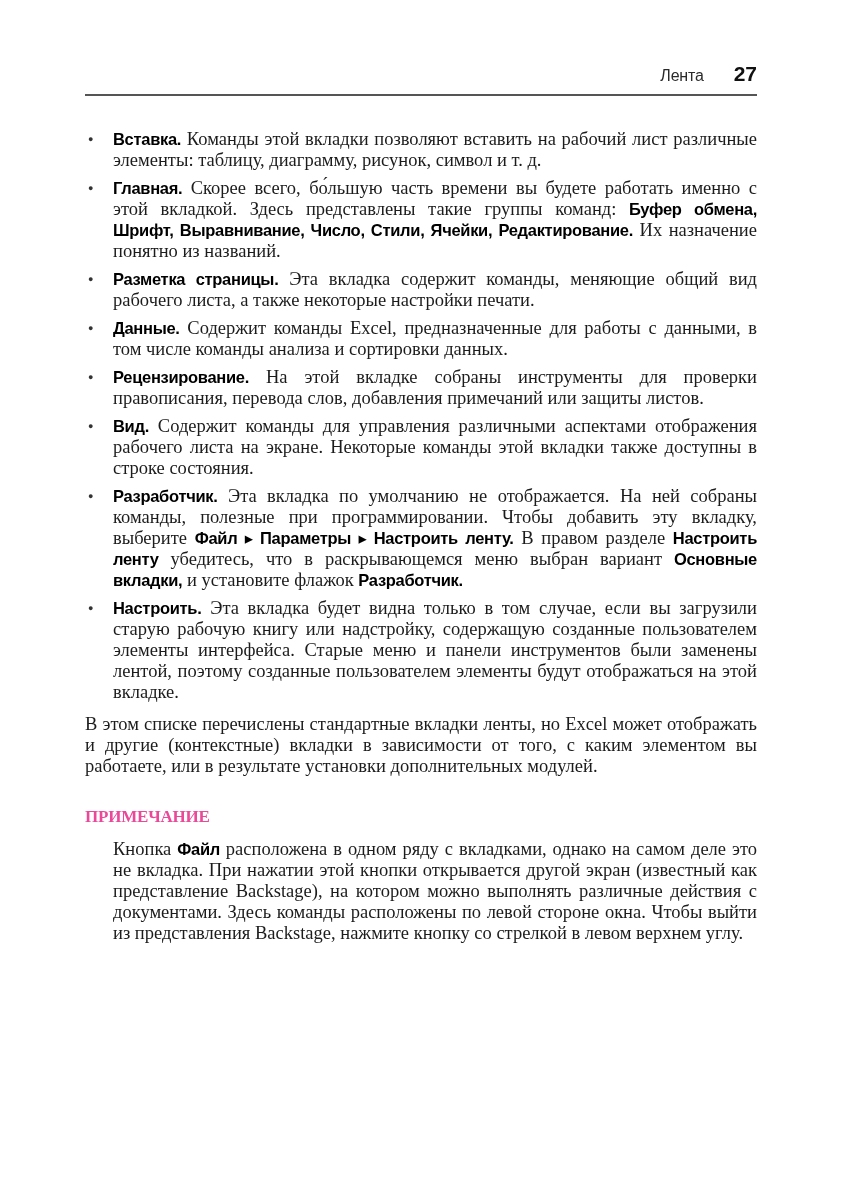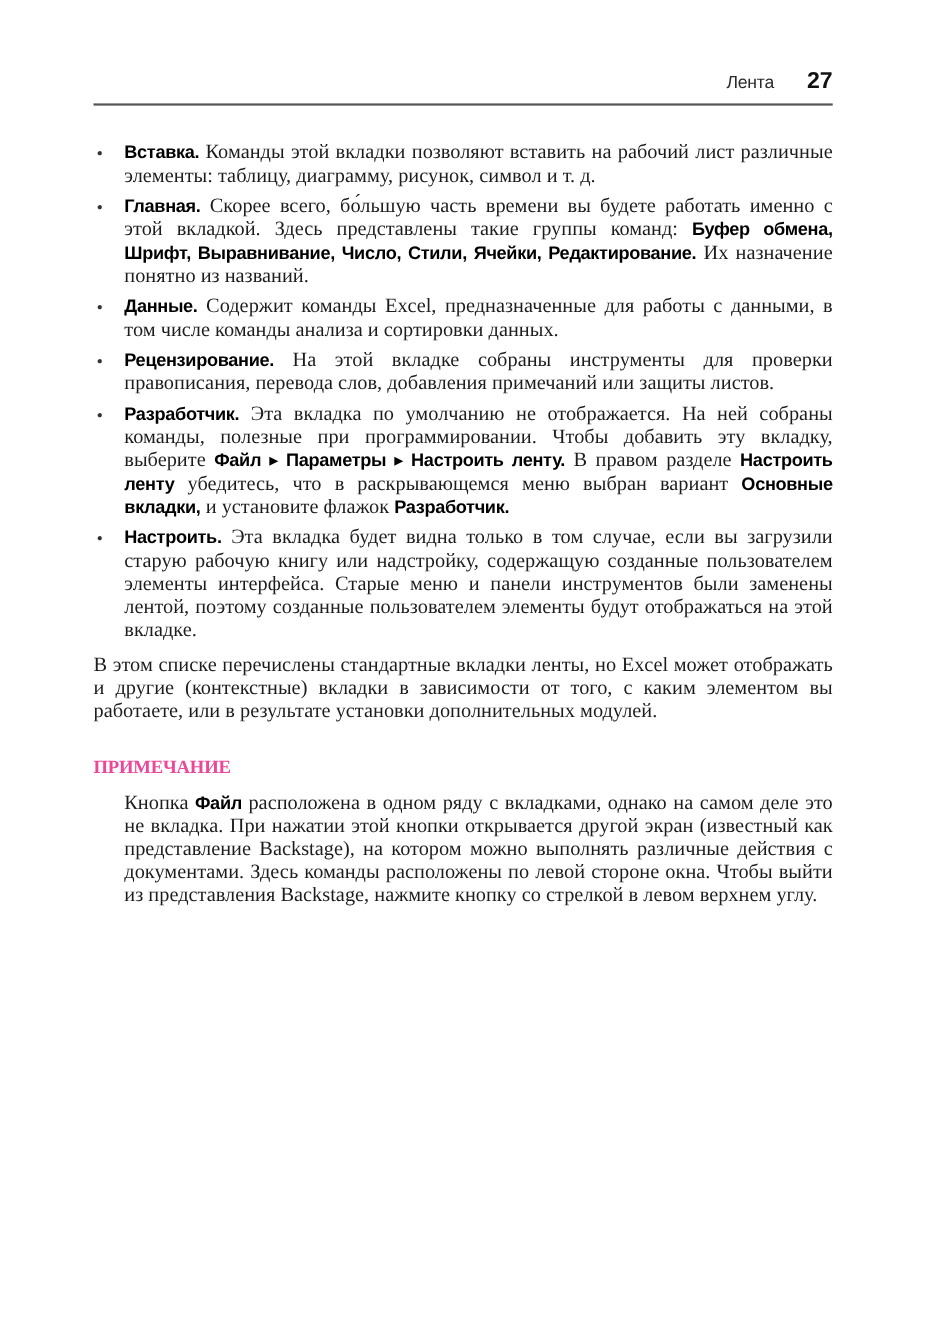--- a/index.html
+++ b/index.html
@@ -104,22 +104,24 @@
     <header class="running-header">
       <span class="running-title">Лента</span>
       <span class="page-number">27</span>
     </header>
     <hr class="header-rule">
 
     <main>
       <ul class="tab-list body-text" id="tab-list">
           <li><span class="ui">Вставка.</span><span> Команды этой вкладки позволяют вставить на рабочий лист различные элементы: таблицу, диаграмму, рисунок, символ и т. д.</span></li>
           <li><span class="ui">Главная.</span><span> Скорее всего, бо́льшую часть времени вы будете работать именно с этой вкладкой. Здесь представлены такие группы команд: </span><span class="ui">Буфер обмена, Шрифт, Выравнивание, Число, Стили, Ячейки, Редактирование.</span><span> Их назначение понятно из названий.</span></li>
+          <li><span class="ui">Разметка страницы.</span><span> Эта вкладка содержит команды, меняющие общий вид рабочего листа, а также некоторые настройки печати.</span></li>
           <li><span class="ui">Данные.</span><span> Содержит команды Excel, предназначенные для работы с данными, в том числе команды анализа и сортировки данных.</span></li>
           <li><span class="ui">Рецензирование.</span><span> На этой вкладке собраны инструменты для проверки правописания, перевода слов, добавления примечаний или защиты листов.</span></li>
+          <li><span class="ui">Вид.</span><span> Содержит команды для управления различными аспектами отображения рабочего листа на экране. Некоторые команды этой вкладки также доступны в строке состояния.</span></li>
           <li><span class="ui">Разработчик.</span><span> Эта вкладка по умолчанию не отображается. На ней собраны команды, полезные при программировании. Чтобы добавить эту вкладку, выберите </span><span class="ui">Файл ▸ Параметры ▸ Настроить ленту.</span><span> В правом разделе </span><span class="ui">Настроить ленту</span><span> убедитесь, что в раскрывающемся меню выбран вариант </span><span class="ui">Основные вкладки,</span><span> и установите флажок </span><span class="ui">Разработчик.</span></li>
           <li><span class="ui">Настроить.</span><span> Эта вкладка будет видна только в том случае, если вы загрузили старую рабочую книгу или надстройку, содержащую созданные пользователем элементы интерфейса. Старые меню и панели инструментов были заменены лентой, поэтому созданные пользователем элементы будут отображаться на этой вкладке.</span></li>
         </ul>
 
       <p class="closing-paragraph body-text">В этом списке перечислены стандартные вкладки ленты, но Excel может отображать и другие (контекстные) вкладки в зависимости от того, с каким элементом вы работаете, или в результате установки дополнительных модулей.</p>
 
       <section>
         <h2 class="note-heading">ПРИМЕЧАНИЕ</h2>
         <p class="note-body body-text" id="note-body"><span>Кнопка </span><span class="ui">Файл</span><span> расположена в одном ряду с вкладками, однако на самом деле это не вкладка. При нажатии этой кнопки открывается другой экран (известный как представление Backstage), на котором можно выполнять различные действия с документами. Здесь команды расположены по левой стороне окна. Чтобы выйти из представления Backstage, нажмите кнопку со стрелкой в левом верхнем углу.</span></p>
       </section>

